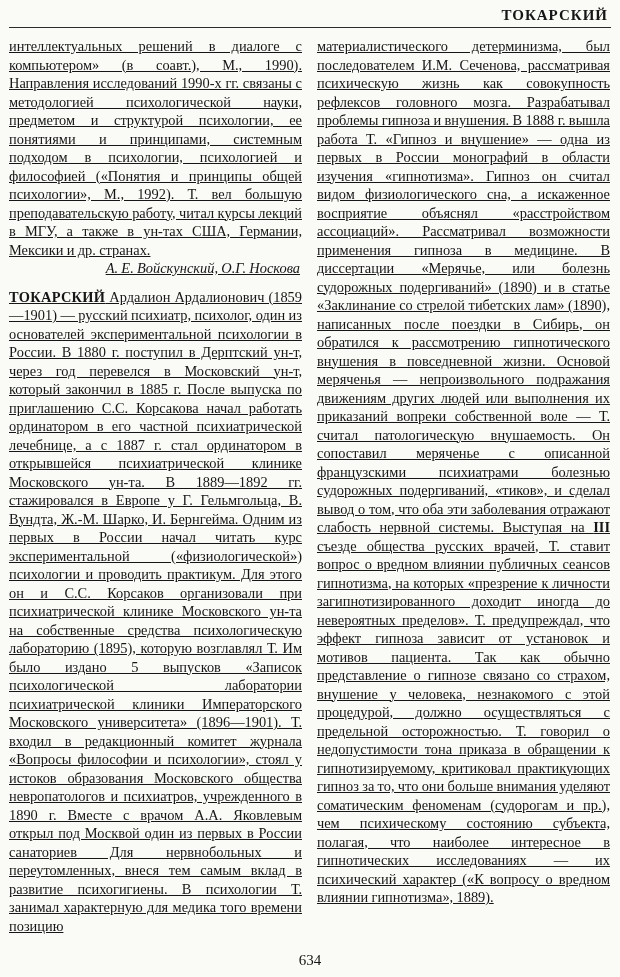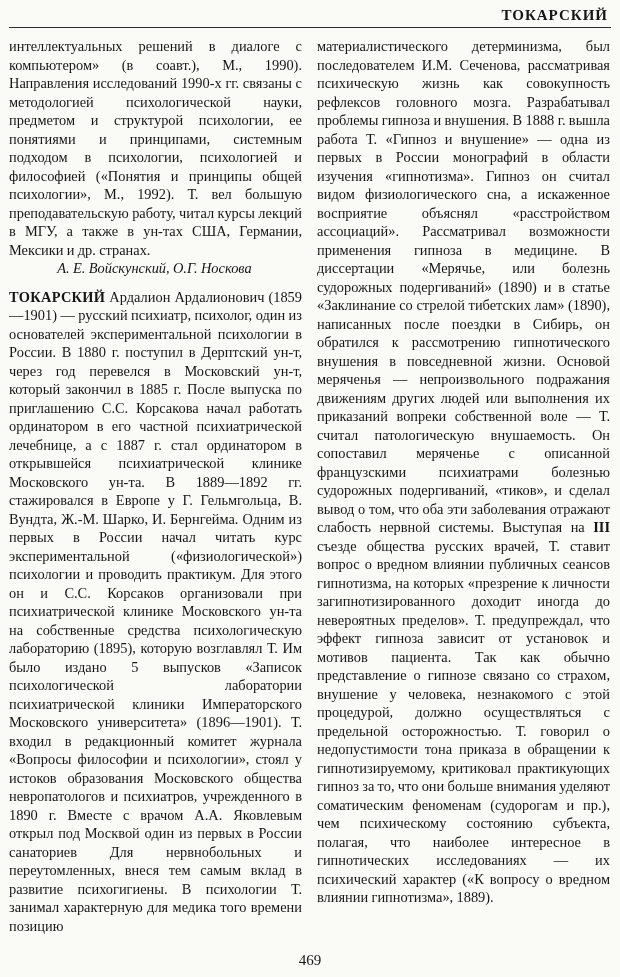--- a/index.html
+++ b/index.html
@@ -37,28 +37,29 @@
   }
   .col {
     flex: 0 0 293px;
     width: 293px;
     font-size: 14.4px;
     line-height: 18.5px;
     text-align: justify;
     hyphens: auto;
     -webkit-hyphens: auto;
     word-spacing: -0.02em;
+    text-decoration: underline;
   }
   p { margin: 0; }
   .byline {
     font-style: italic;
     text-align: right;
     padding-right: 2px;
   }
-  .byline-left { margin: 0 0 10px 0; text-align: center; }
+  .byline-left { margin: 0 0 10px 0; }
   .byline-right { margin-top: 10px; }
   .headword { letter-spacing: 0.3px; }
   .page-number {
     position: absolute;
     left: 0; right: 0;
     bottom: 8px;
     text-align: center;
     font-size: 15px;
   }
 </style>
@@ -78,15 +79,15 @@
       <p class="byline byline-left">А. Е. Войскунский, О.Г. Носкова</p>
       <p class="para"><b class="headword">ТОКАРСКИЙ</b><span> Ардалион Ардалионович (1859—1901) — русский психиатр, психолог, один из основателей экспериментальной психологии в России. В 1880 г. поступил в Дерптский ун-т, через год перевелся в Московский ун-т, который закончил в 1885 г. После выпуска по приглашению С.С. Корсакова начал работать ординатором в его частной психиатрической лечебнице, а с 1887 г. стал ординатором в открывшейся психиатрической клинике Московского ун-та. В 1889—1892 гг. стажировался в Европе у Г. Гельмгольца, В. Вундта, Ж.-М. Шарко, И. Бернгейма. Одним из первых в России начал читать курс экспериментальной («физиологической») психологии и проводить практикум. Для этого он и С.С. Корсаков организовали при психиатрической клинике Московского ун-та на собственные средства психологическую лабораторию (1895), которую возглавлял Т. Им было издано 5 выпусков «Записок психологической лаборатории психиатрической клиники Императорского Московского университета» (1896—1901). Т. входил в редакционный комитет журнала «Вопросы философии и психологии», стоял у истоков образования Московского общества невропатологов и психиатров, учрежденного в 1890 г. Вместе с врачом А.А. Яковлевым открыл под Москвой один из первых в России санаториев Для нервнобольных и переутомленных, внеся тем самым вклад в развитие психогигиены. В психологии Т. занимал характерную для медика того времени позицию</span></p>
     </div>
 
     <div class="col">
       <p class="para"><span>материалистического детерминизма, был последователем И.М. Сеченова, рассматривая психическую жизнь как совокупность рефлексов головного мозга. Разрабатывал проблемы гипноза и внушения. В 1888 г. вышла работа Т. «Гипноз и внушение» — одна из первых в России монографий в области изучения «гипнотизма». Гипноз он считал видом физиологического сна, а искаженное восприятие объяснял «расстройством ассоциаций». Рассматривал возможности применения гипноза в медицине. В диссертации «Мерячье, или болезнь судорожных подергиваний» (1890) и в статье «Заклинание со стрелой тибетских лам» (1890), написанных после поездки в Сибирь, он обратился к рассмотрению гипнотического внушения в повседневной жизни. Основой меряченья — непроизвольного подражания движениям других людей или выполнения их приказаний вопреки собственной воле — Т. считал патологическую внушаемость. Он сопоставил меряченье с описанной французскими психиатрами болезнью судорожных подергиваний, «тиков», и сделал вывод о том, что оба эти заболевания отражают слабость нервной системы. Выступая на </span><b>III</b><span> съезде общества русских врачей, Т. ставит вопрос о вредном влиянии публичных сеансов гипнотизма, на которых «презрение к личности загипнотизированного доходит иногда до невероятных пределов». Т. предупреждал, что эффект гипноза зависит от установок и мотивов пациента. Так как обычно представление о гипнозе связано со страхом, внушение у человека, незнакомого с этой процедурой, должно осуществляться с предельной осторожностью. Т. говорил о недопустимости тона приказа в обращении к гипнотизируемому, критиковал практикующих гипноз за то, что они больше внимания уделяют соматическим феноменам (судорогам и пр.), чем психическому состоянию субъекта, полагая, что наиболее интересное в гипнотических исследованиях — их психический характер («К вопросу о вредном влиянии гипнотизма», 1889).</span></p>
     </div>
 
   </div>
 
-  <div class="page-number">469</div>
+  <div class="page-number">634</div>
 
 </div>
 
 </body></html>

